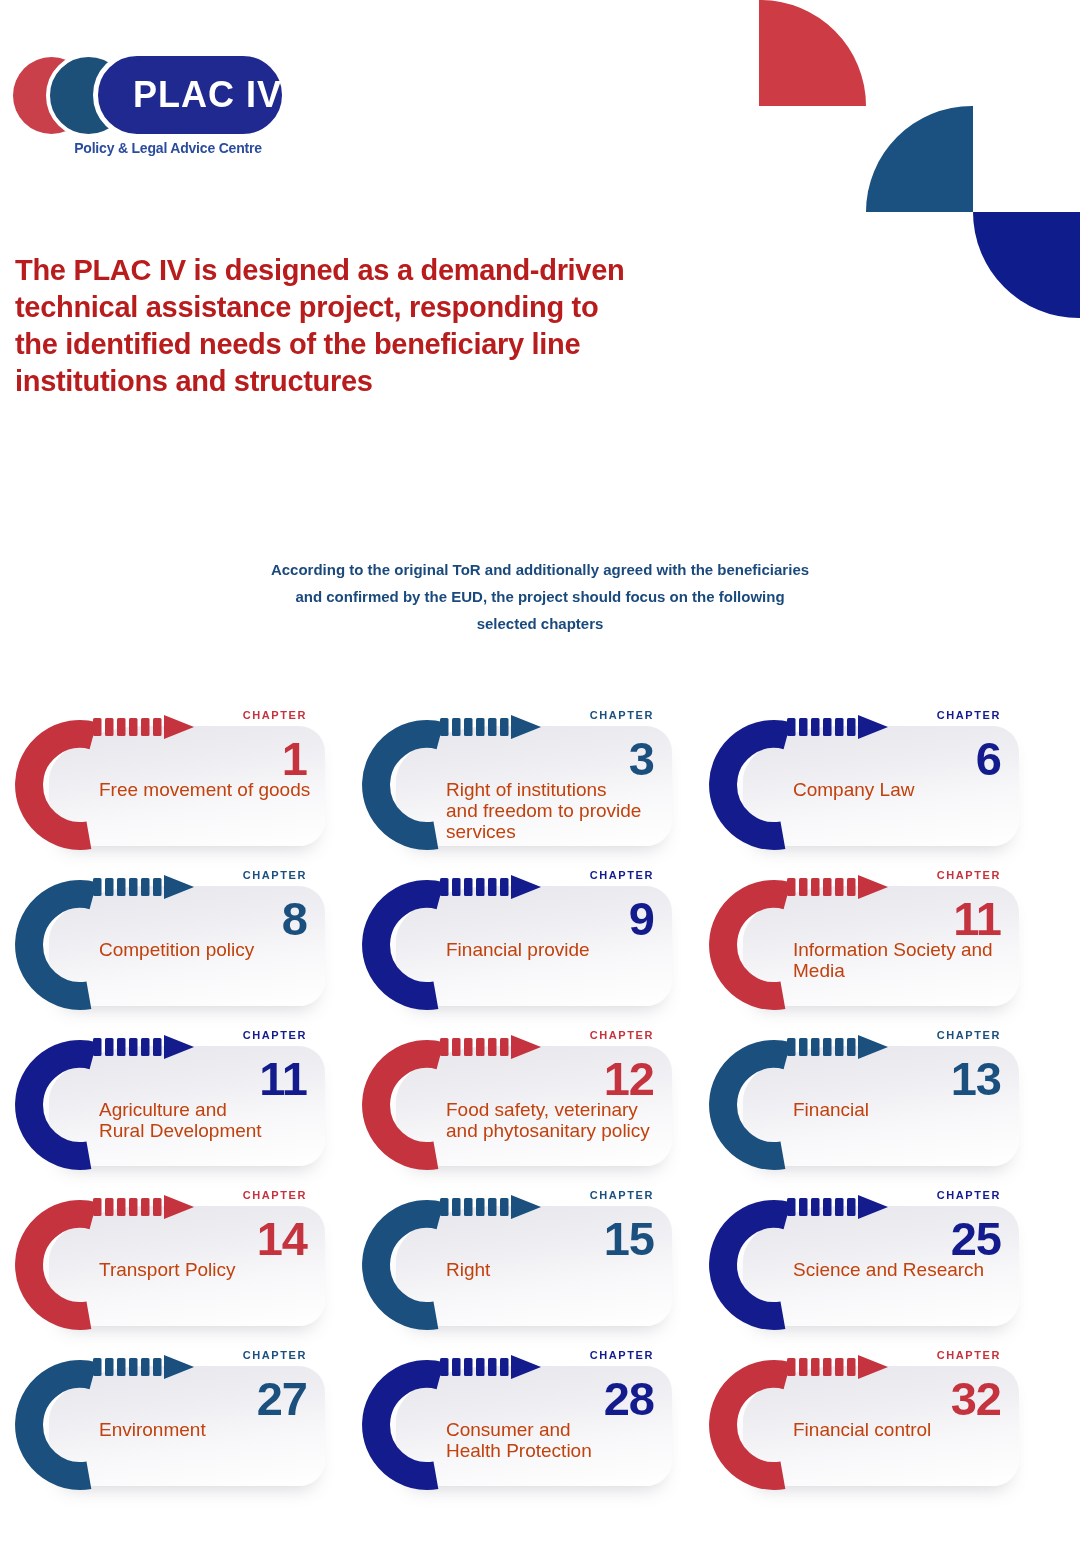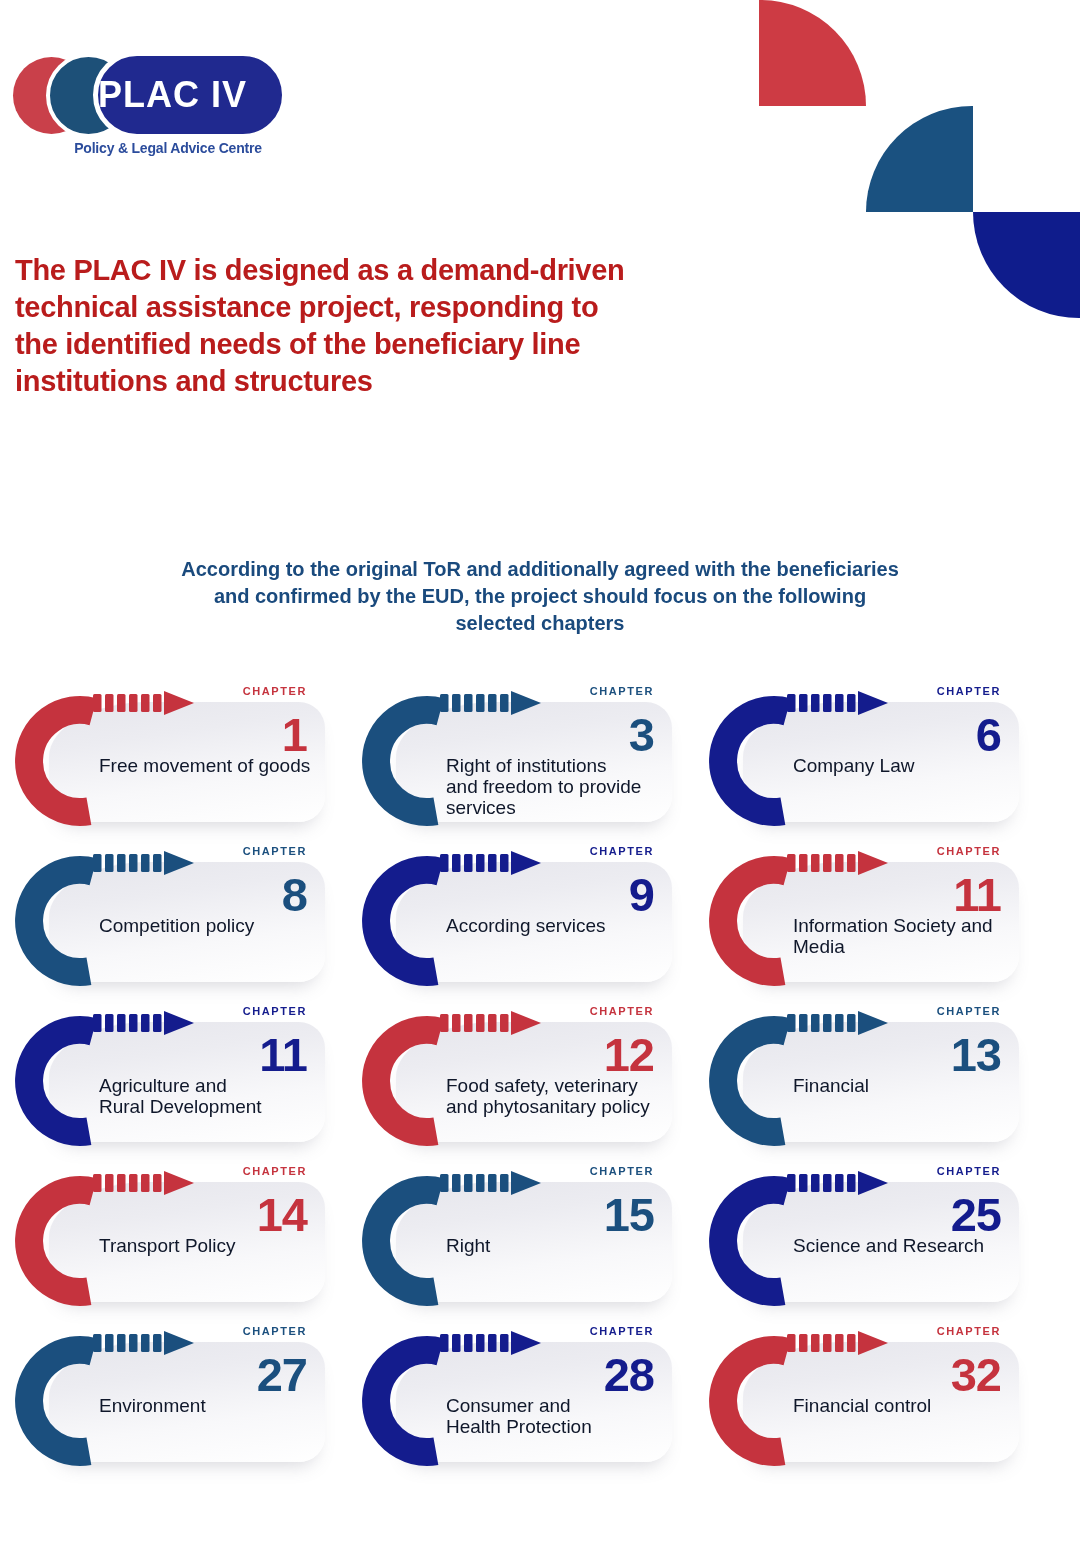--- a/index.html
+++ b/index.html
@@ -20,21 +20,21 @@
     left: 13px; top: 57px; width: 77px; height: 77px;
     border-radius: 50%; background: #C9404A;
   }
   .logo-circle-blue {
     left: 46px; top: 53px; width: 85px; height: 85px;
     border-radius: 50%; background: #1D5078; border: 4px solid #ffffff;
   }
   .logo-pill {
     left: 93px; top: 51px; width: 194px; height: 88px;
     border-radius: 44px; background: #20298F; border: 5px solid #ffffff;
-    display: flex; align-items: center; justify-content: flex-start;
+    display: flex; align-items: center; justify-content: flex-end;
     color: #ffffff; font-weight: bold; font-size: 36px; letter-spacing: 1px;
   }
   .logo-subtitle {
     left: 50px; top: 140px; width: 236px; text-align: center;
     font-size: 14px; font-weight: bold; color: #2B4C9C; letter-spacing: -0.2px;
   }
 
   
   .decor { width: 107px; height: 106px; }
   .decor-red   { left: 759px; top: 0;     background: #CD3B44; border-radius: 0 107px 0 0; }
@@ -42,27 +42,27 @@
   .decor-navy  { left: 973px; top: 212px; background: #0F1C8C; border-radius: 0 0 0 107px; }
 
   
   .intro-heading {
     left: 15px; top: 252px; margin: 0;
     font-size: 29px; line-height: 37px; font-weight: bold;
     color: #b91c1c; white-space: pre-line; letter-spacing: -0.3px;
   }
   .focus-note {
     left: 13px; top: 556px; width: 1054px; margin: 0;
-    text-align: center; font-size: 20px; line-height: 27px; font-weight: bold;
+    text-align: center; font-size: 15px; line-height: 27px; font-weight: bold;
     color: #1A4A7D; white-space: pre-line;
   }
 
   
   .chapters-grid {
-    position: absolute; left: 15px; top: 684px;
+    position: absolute; left: 15px; top: 708px;
     display: grid; grid-template-columns: repeat(3, 318px);
     column-gap: 29px; row-gap: 10px; text-decoration: underline;
   }
   .tile { position: relative; width: 318px; height: 150px; }
   .tile.red   { color: #C5333E; }
   .tile.steel { color: #1B4F7E; }
   .tile.navy  { color: #141C8D; }
 
   .card-bg {
     position: absolute; left: 34px; top: 18px; width: 276px; height: 120px;
@@ -75,21 +75,21 @@
     position: absolute; top: 1px; right: 26px;
     font-size: 11px; font-weight: bold; letter-spacing: 1.6px;
   }
   .chapter-number {
     position: absolute; top: 27px; right: 26px;
     font-size: 47px; font-weight: bold; line-height: 1; letter-spacing: -1px;
   }
   .chapter-title {
     position: absolute; left: 84px; top: 71px; width: 226px;
     font-size: 19px; line-height: 21px; font-weight: 500;
-    color: #0f172a; white-space: pre-line;
+    color: #c2410c; white-space: pre-line;
   }
 </style>
 </head>
 <body>
 
 <div class="page">
 
   <div>
     <div class="abs logo-circle-red"></div>
     <div class="abs logo-circle-blue"></div>
@@ -199,21 +199,21 @@
         <rect x="90" y="10" width="8.5" height="18" rx="1.5"></rect>
         <rect x="102" y="10" width="8.5" height="18" rx="1.5"></rect>
         <rect x="114" y="10" width="8.5" height="18" rx="1.5"></rect>
         <rect x="126" y="10" width="8.5" height="18" rx="1.5"></rect>
         <rect x="138" y="10" width="8.5" height="18" rx="1.5"></rect>
         <polygon points="149,7 179,19 149,31"></polygon>
       </g>
     </svg>
     <div class="chapter-label">CHAPTER</div>
     <div class="chapter-number">9</div>
-    <div class="chapter-title">According services</div>
+    <div class="chapter-title">Financial provide</div>
   </div>
 
   <div class="tile red">
     <div class="card-bg"></div>
     <svg class="arc-svg" viewBox="0 0 200 150" width="200" height="150" aria-hidden="true">
       <path d="M 78.2 27.7 A 51 51 0 1 0 73.9 127.2" fill="none" stroke="currentColor" stroke-width="28"></path>
       <g fill="currentColor">
         <rect x="78" y="10" width="8.5" height="18" rx="1.5"></rect>
         <rect x="90" y="10" width="8.5" height="18" rx="1.5"></rect>
         <rect x="102" y="10" width="8.5" height="18" rx="1.5"></rect>

